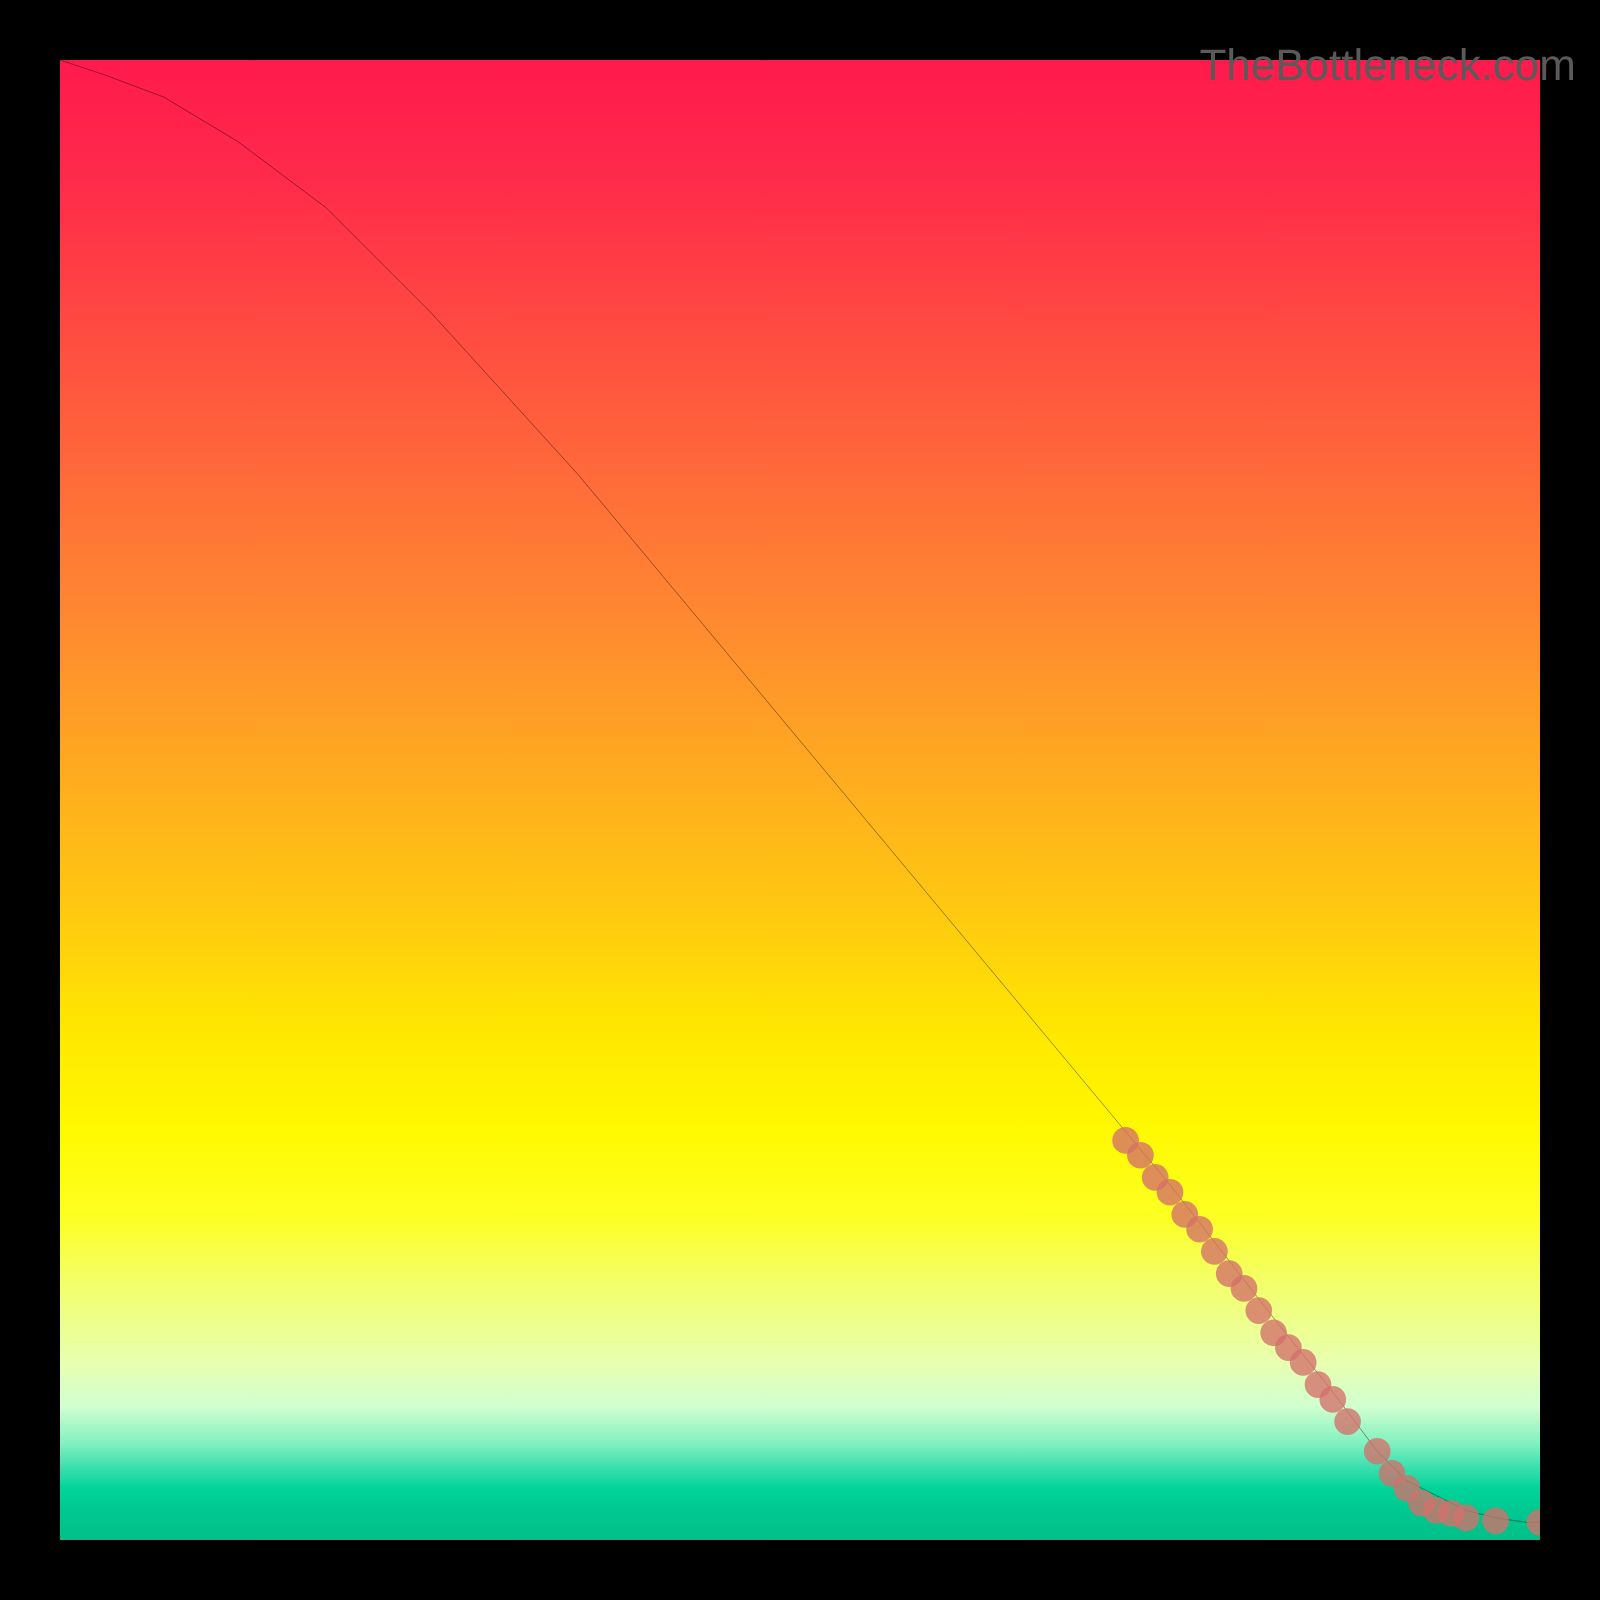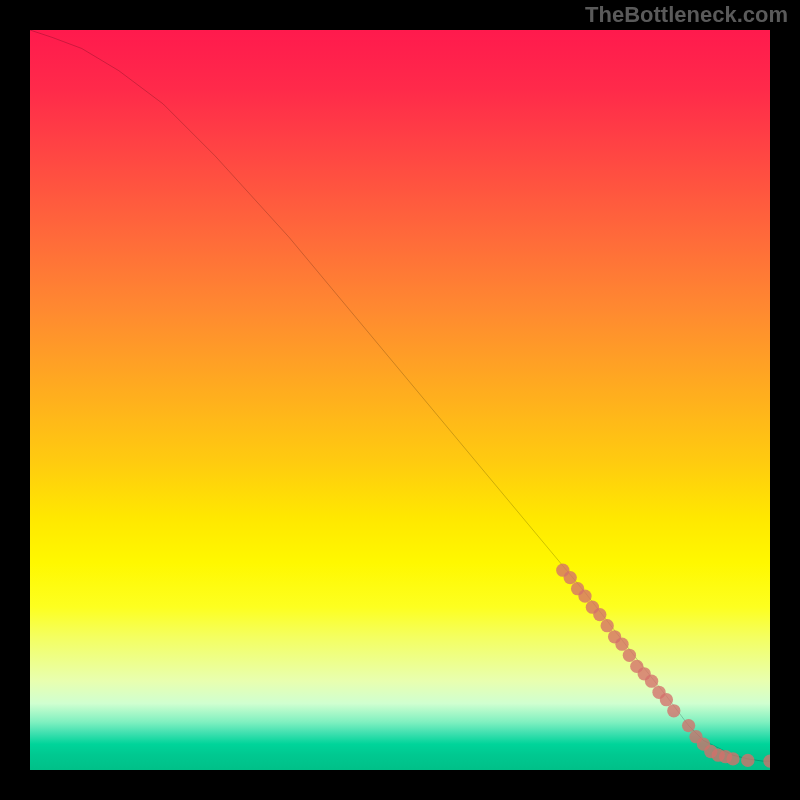--- a/index.html
+++ b/index.html
@@ -6,25 +6,25 @@
   body {
     width: 800px;
     height: 800px;
     background: #000;
     position: relative;
     font-family: Arial, sans-serif;
     overflow: hidden;
   }
   .watermark {
     position: absolute;
-    top: 2px;
+    top: 20px;
     right: 12px;
     color: #5a5a5a;
     font-size: 22px;
-    font-weight: 700;
+    font-weight: 400;
     z-index: 10;
   }
   .plot-area {
     position: absolute;
     left: 30px;
     top: 30px;
     width: 740px;
     height: 740px;
   }
   .gradient-bg {

